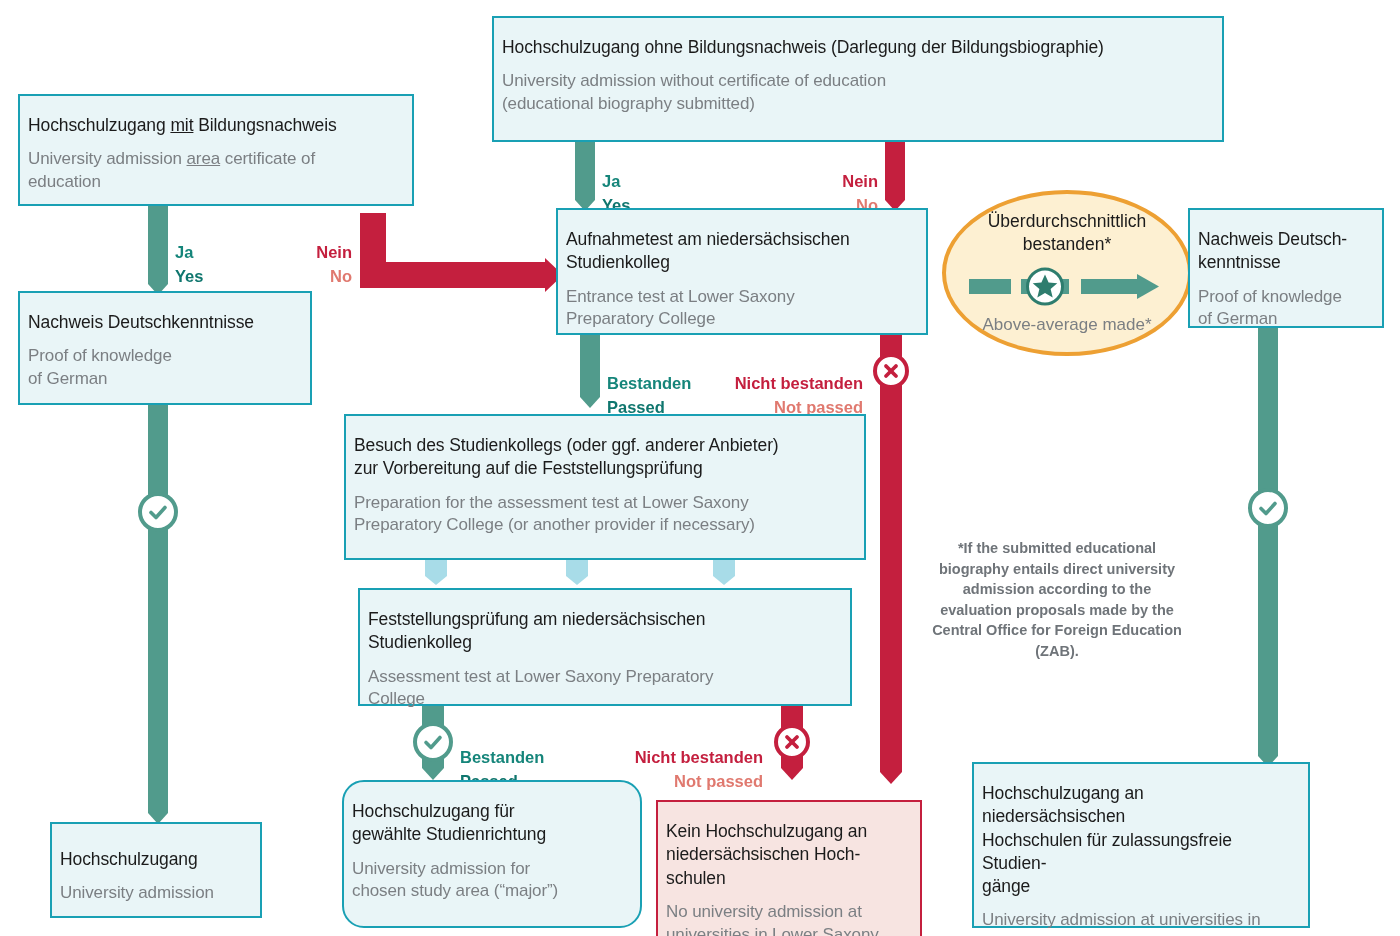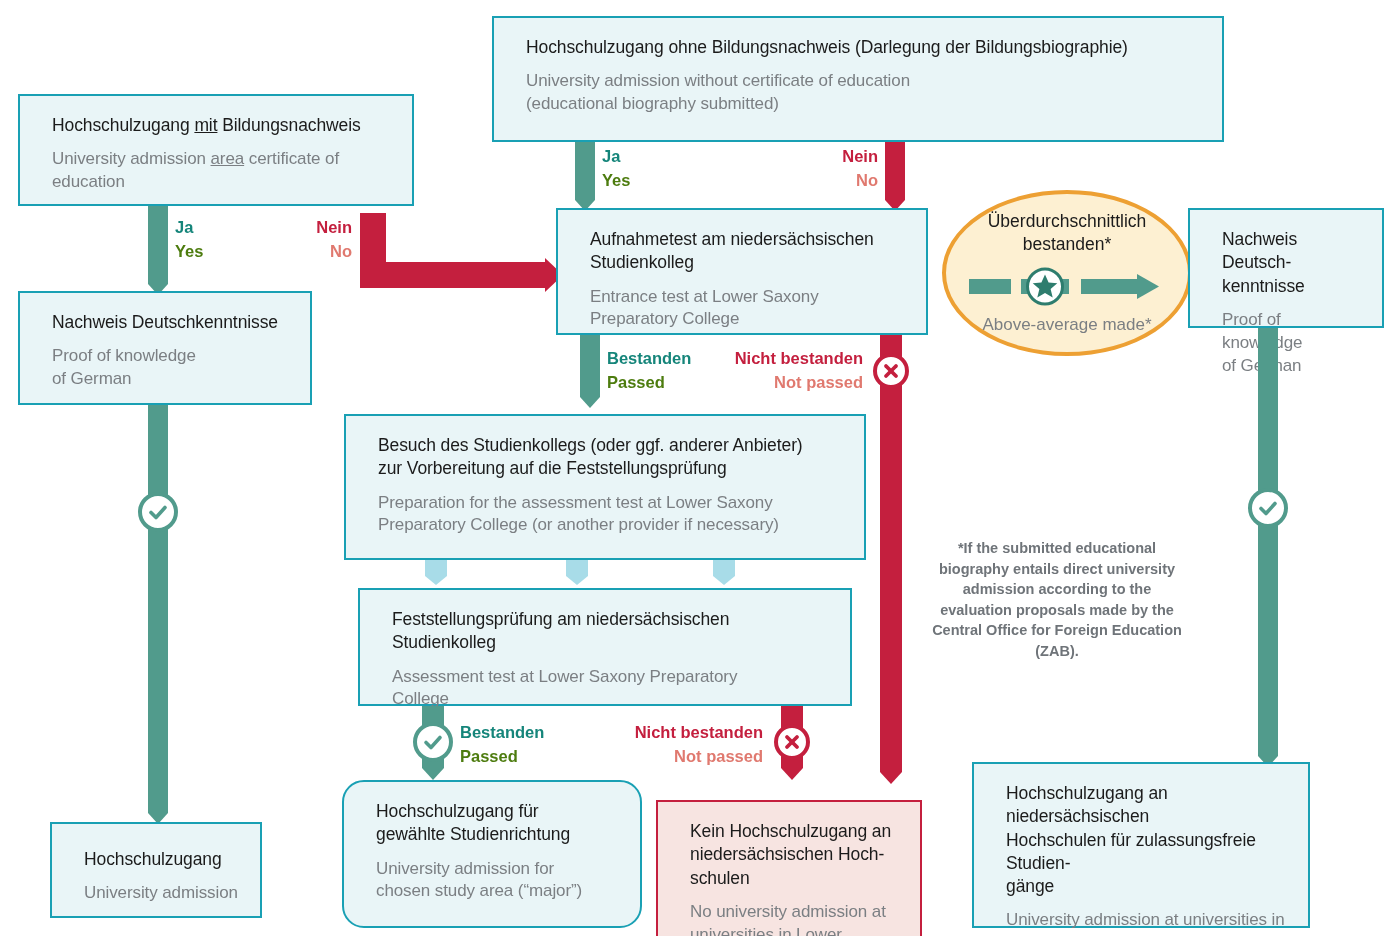--- a/index.html
+++ b/index.html
@@ -13,21 +13,21 @@
     height: 936px;
     background: #ffffff;
     font-family: "Liberation Sans", sans-serif;
     overflow: hidden;
   }
   .box {
     position: absolute;
     box-sizing: border-box;
     background: #e9f5f7;
     border: 2px solid #19a0b4;
-    padding: 18px 20px 16px 32px;
+    padding: 18px 20px 16px 8px;
   }
   .box.red {
     background: #f7e4e1;
     border-color: #c41f3e;
   }
   .box .de {
     font-size: 17.5px;
     line-height: 1.33;
     color: #1b1b1b;
     font-weight: 400;
@@ -76,22 +76,22 @@
     border-left: 18px solid #c41f3e;
   }
 
   .lbl {
     position: absolute;
     font-size: 16.5px;
     font-weight: 700;
     line-height: 1.45;
     white-space: nowrap;
   }
-  .lbl .de { color: #15857a; display: block; }
-  .lbl .en { color: #4d7c0f; display: block; }
+  .lbl .de { color: #15857a; display: block; margin-top: 25px; }
+  .lbl .en { color: #0f766e; display: block; }
   .lbl.redlbl .de { color: #c41f3e; }
   .lbl.redlbl .en { color: #e0796f; }
   .lbl.right { text-align: right; }
 
   
   .badge {
     position: absolute;
     border-radius: 50%;
     background: #ffffff;
     display: flex;

